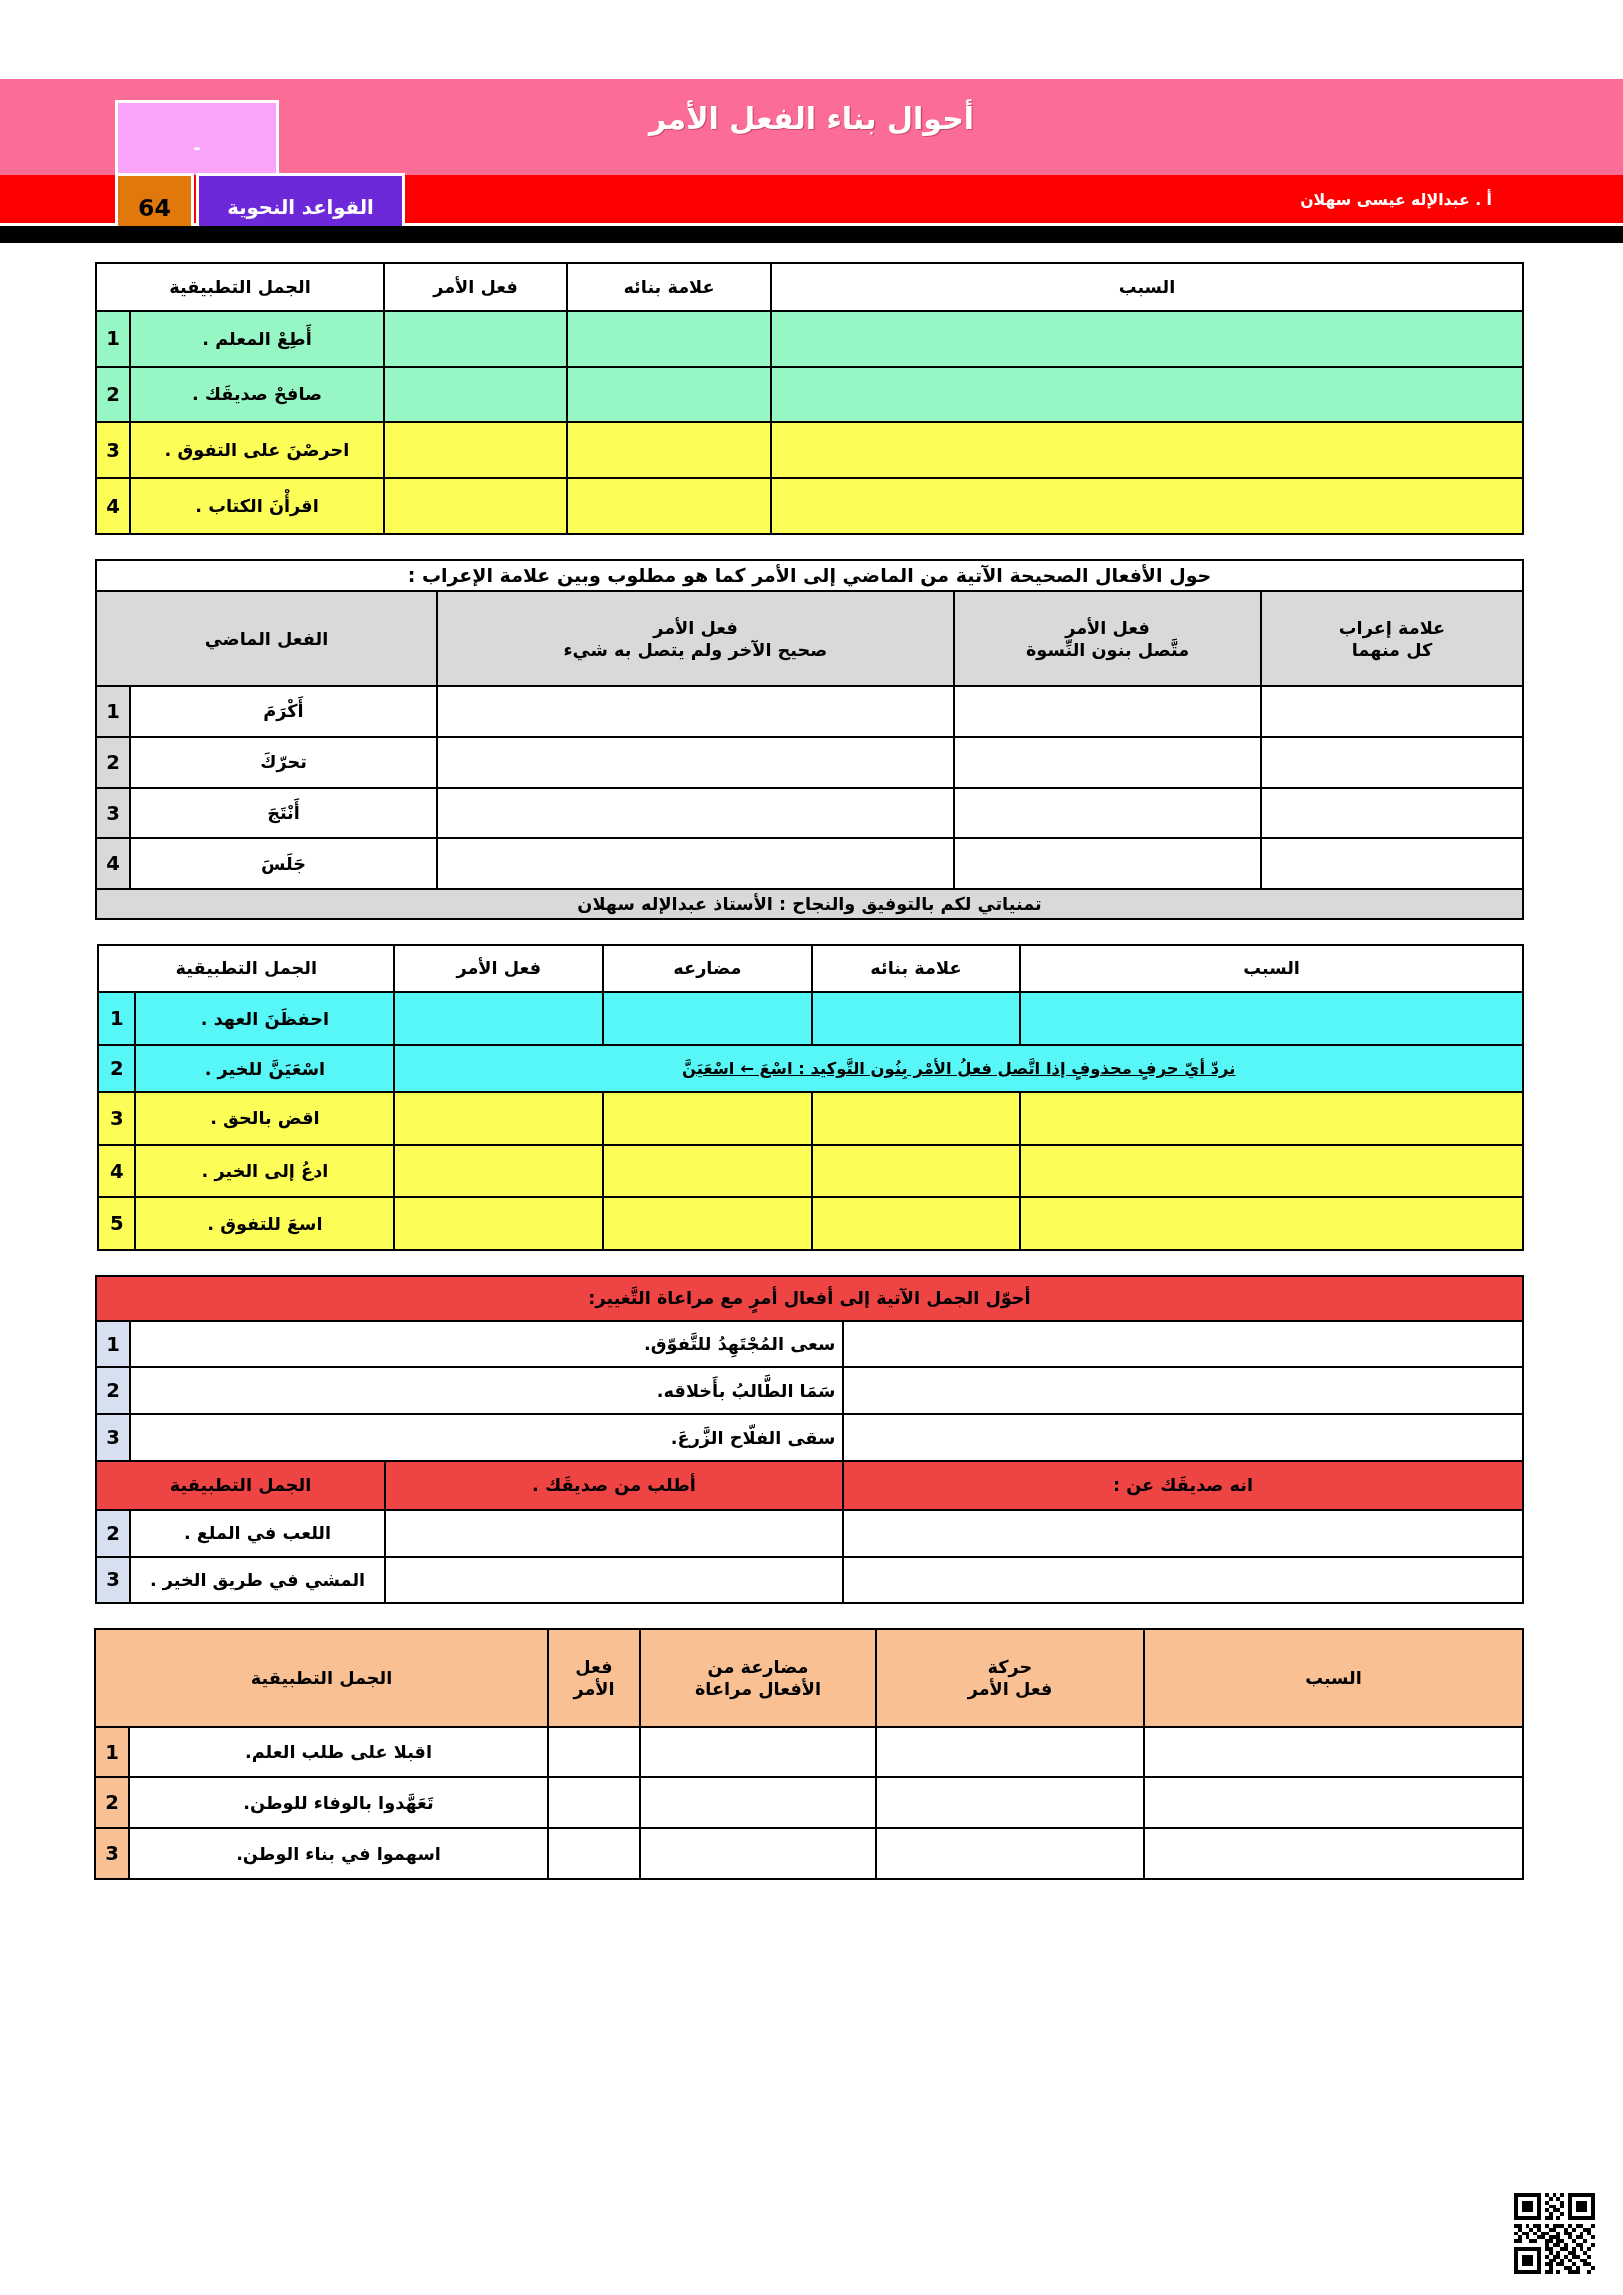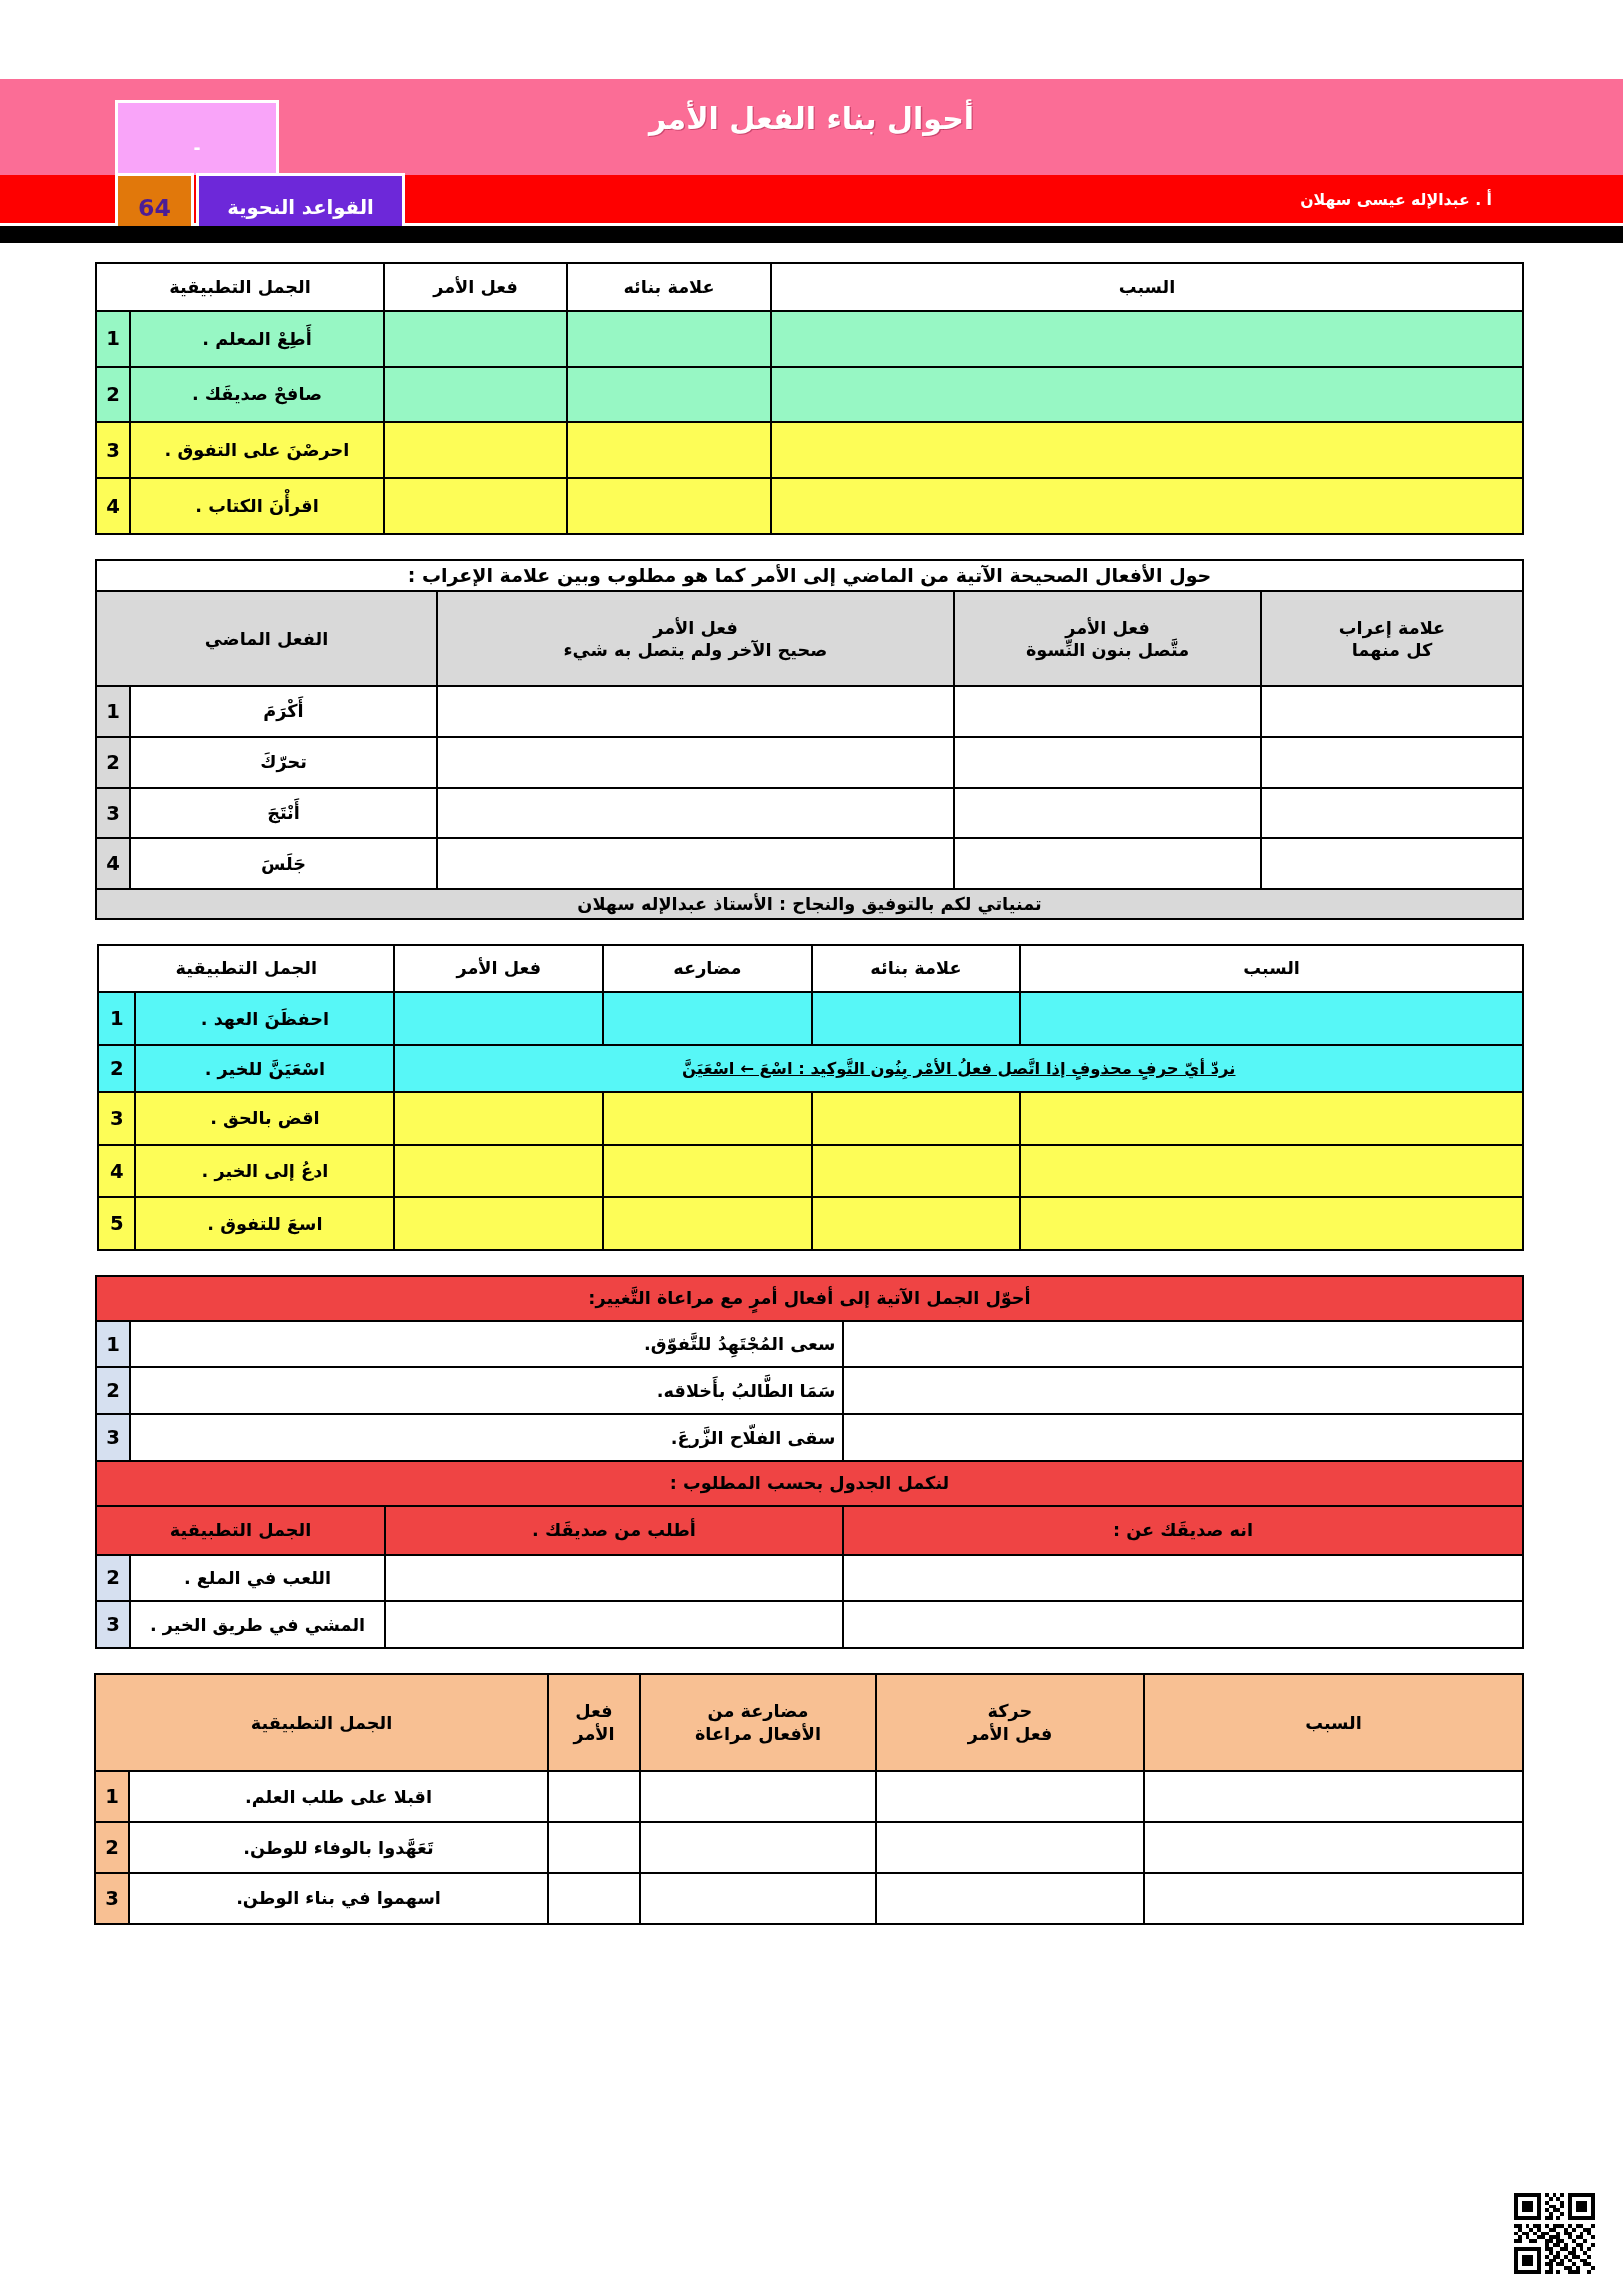--- a/index.html
+++ b/index.html
@@ -33,21 +33,21 @@
   .hdr-blackbar{position:absolute;left:0;top:226px;width:1623px;height:17px;background:#000000;}
   .hdr-author{
     position:absolute;right:131px;top:175px;height:48px;
     display:flex;align-items:center;color:#ffffff;font-size:15.7px;font-weight:bold;
   }
   .hdr-orange-1{
     position:absolute;left:115px;top:173px;width:79px;height:67px;
     background:#ffffff;padding:2.6px 2.6px 0 2.6px;box-sizing:border-box;
   }
   .hdr-orange-1 i{display:flex;width:100%;height:100%;background:#e1780b;
-    align-items:center;justify-content:center;color:#4c1d95;font-size:23.6px;font-weight:bold;font-style:normal;}
+    align-items:center;justify-content:center;color:#000000;font-size:23.6px;font-weight:bold;font-style:normal;}
   .hdr-orange-2{
     position:absolute;left:196px;top:173px;width:209px;height:67px;
     background:#ffffff;padding:2.6px 2.6px 0 2.6px;box-sizing:border-box;
   }
   .hdr-orange-2 i{display:flex;width:100%;height:100%;background:#6d28d9;
     align-items:center;justify-content:center;color:#ffffff;font-size:19.6px;font-weight:bold;font-style:normal;}
 
   
   .sheet{position:absolute;left:97px;top:262px;width:1427px;}
   table.t{
@@ -301,23 +301,20 @@
     </tr>
     <tr>
       <td class="cell-white" style="height:37px"></td>
       <td class="cell-white" colspan="2" style="text-align:right">سَمَا الطَّالبُ بأَخلاقه.</td>
       <td class="cell-blue num">2</td>
     </tr>
     <tr>
       <td class="cell-white" style="height:37px"></td>
       <td class="cell-white" colspan="2" style="text-align:right">سقى الفلّاح الزَّرعَ.</td>
       <td class="cell-blue num">3</td>
-    </tr>
-    <tr>
-      <td class="h-blue c" colspan="4" style="height:35px">لنكمل الجدول بحسب المطلوب :</td>
     </tr>
     <tr>
       <th class="h-blue" style="height:39px">انه صديقَك عن :</th>
       <th class="h-blue">أطلب من صديقَك .</th>
       <th class="h-blue" colspan="2">الجمل التطبيقية</th>
     </tr>
     <tr>
       <td class="cell-white" style="height:37px"></td>
       <td class="cell-white"></td>
       <td class="cell-white r">اللعب في الملع .</td>

